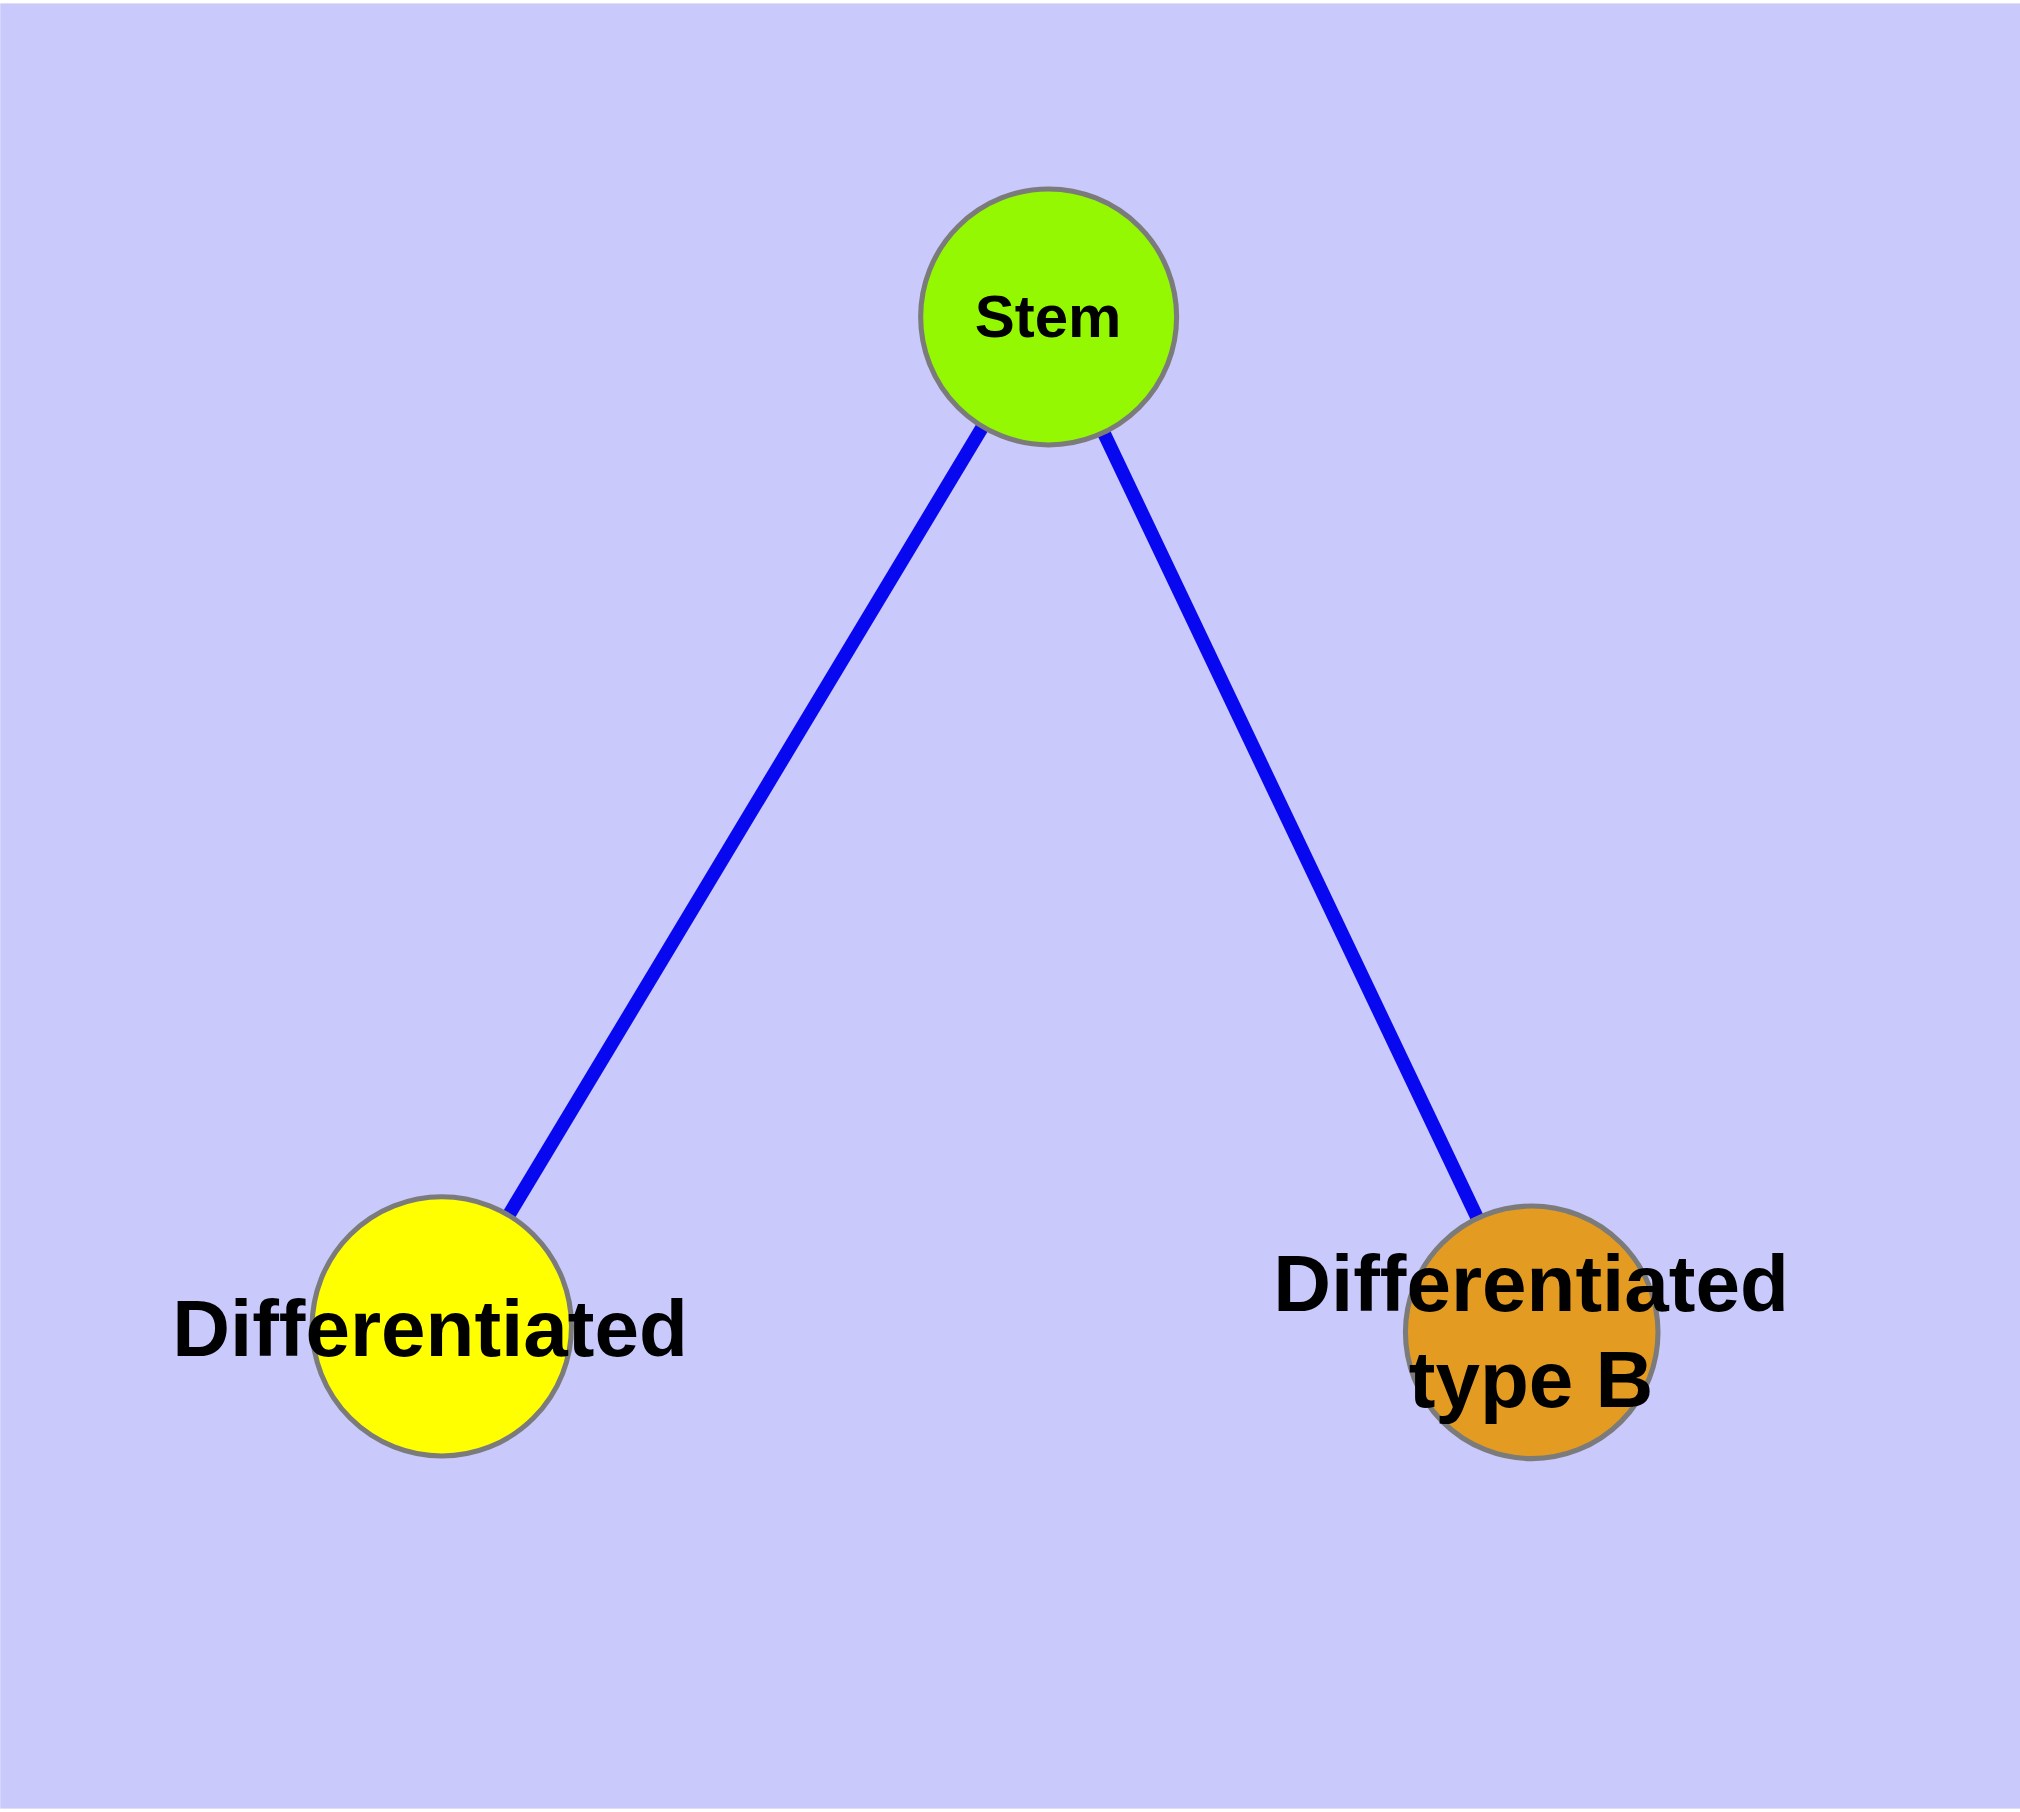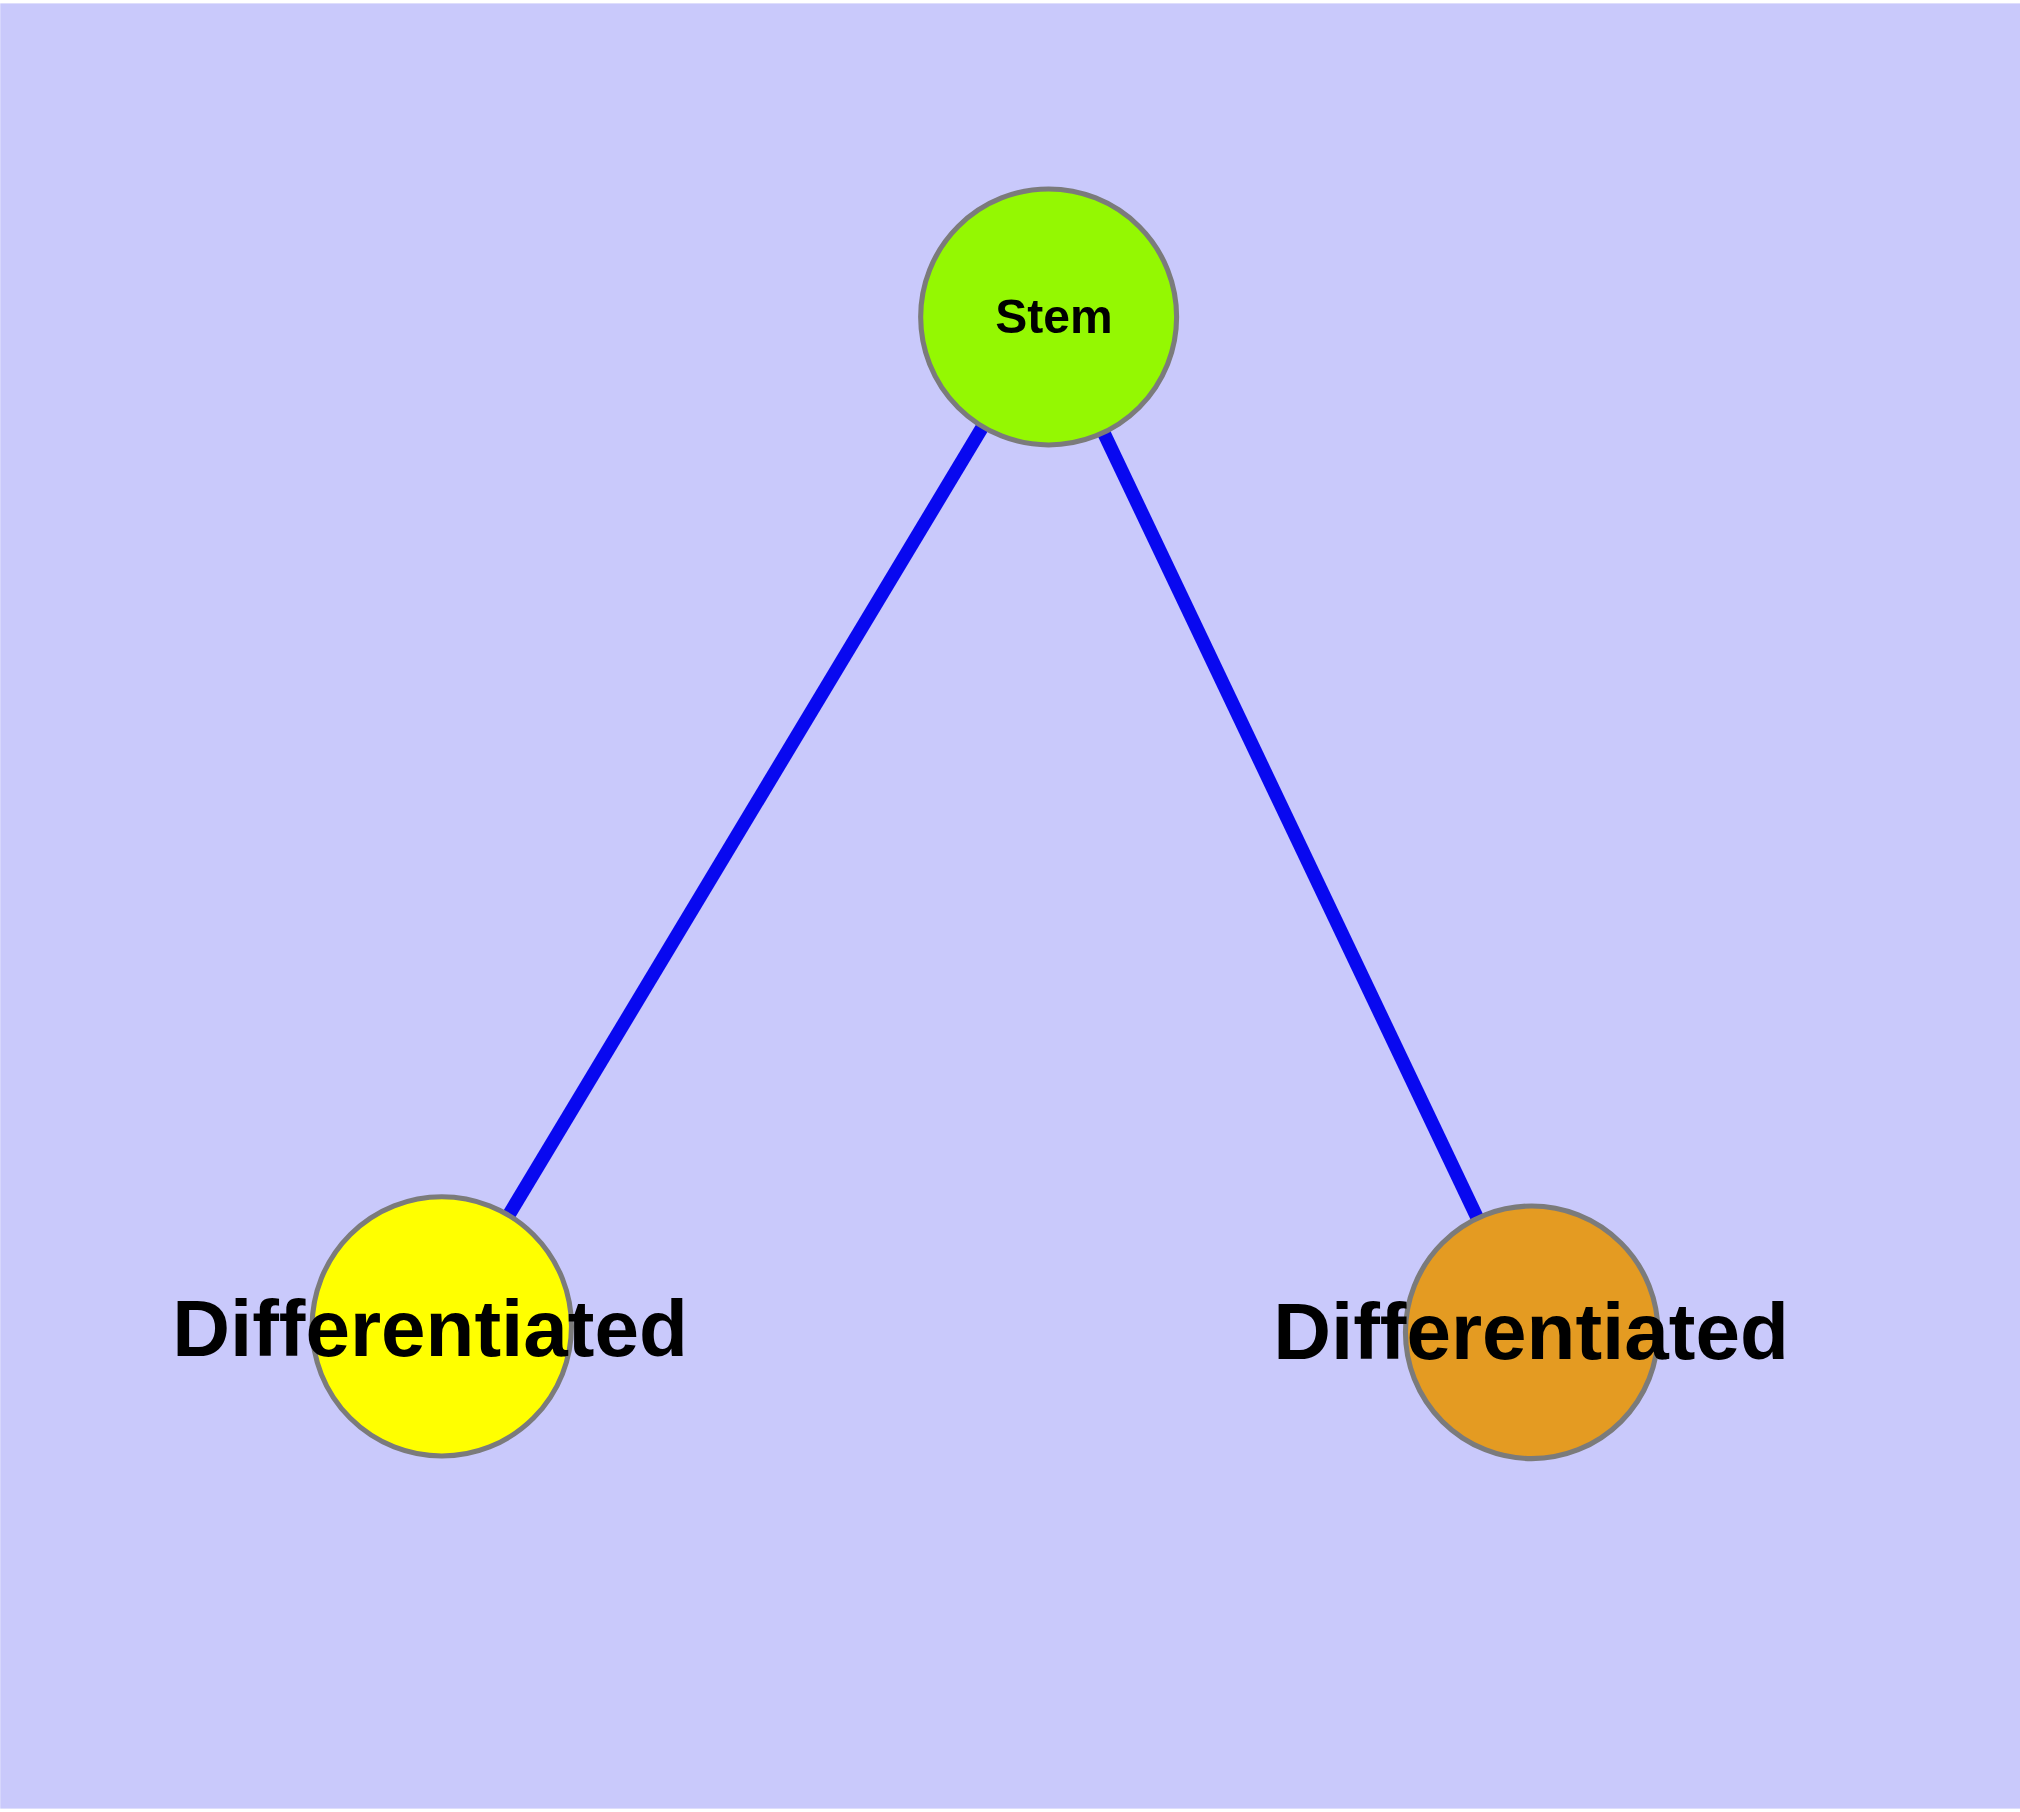--- a/index.html
+++ b/index.html
@@ -28,22 +28,21 @@
     font-weight: 700;
     text-align: center;
     white-space: nowrap;
     line-height: 1.2;
     letter-spacing: 0px;
     user-select: none;
   }
   .node-label.stem {
     left: 1048px;
     top: 317px;
-    font-size: 48px;
-    margin-left: 6px;
+    font-size: 60px;
   }
   .node-label.type-a {
     left: 430px;
     top: 1329px;
     font-size: 80px;
   }
   .node-label.type-b {
     left: 1531px;
     top: 1332px;
     font-size: 80px;
@@ -69,15 +68,16 @@
   </svg>
 
   <div class="node-label stem">Stem</div>
 
   <div class="node-label type-a">
     <div>Differentiated</div>
   </div>
 
   <div class="node-label type-b">
     <div>Differentiated</div>
+    <div>type B</div>
   </div>
 </div>
 
 
 </body></html>

